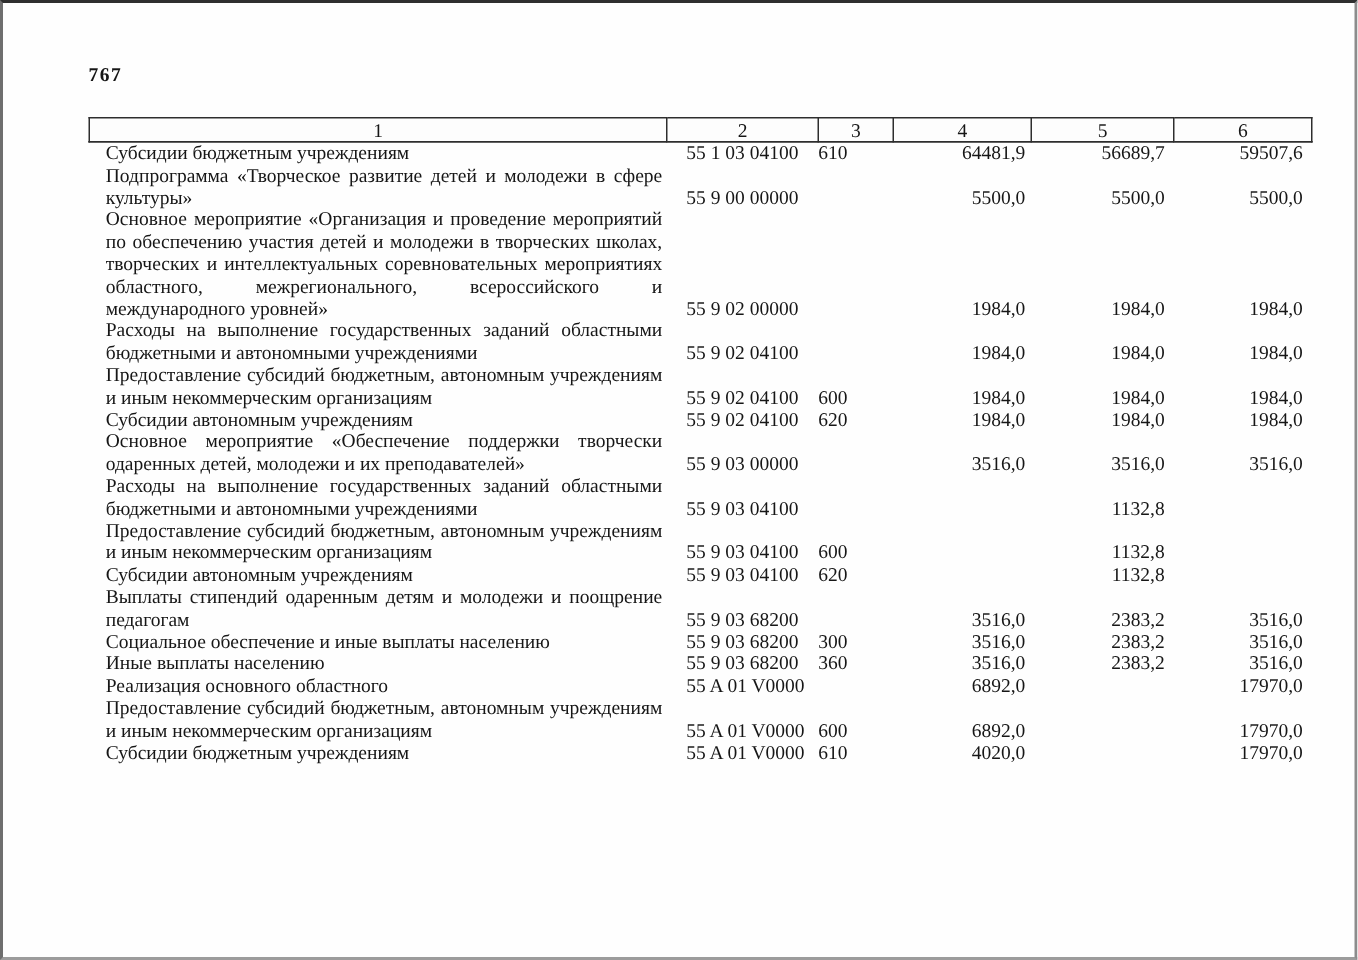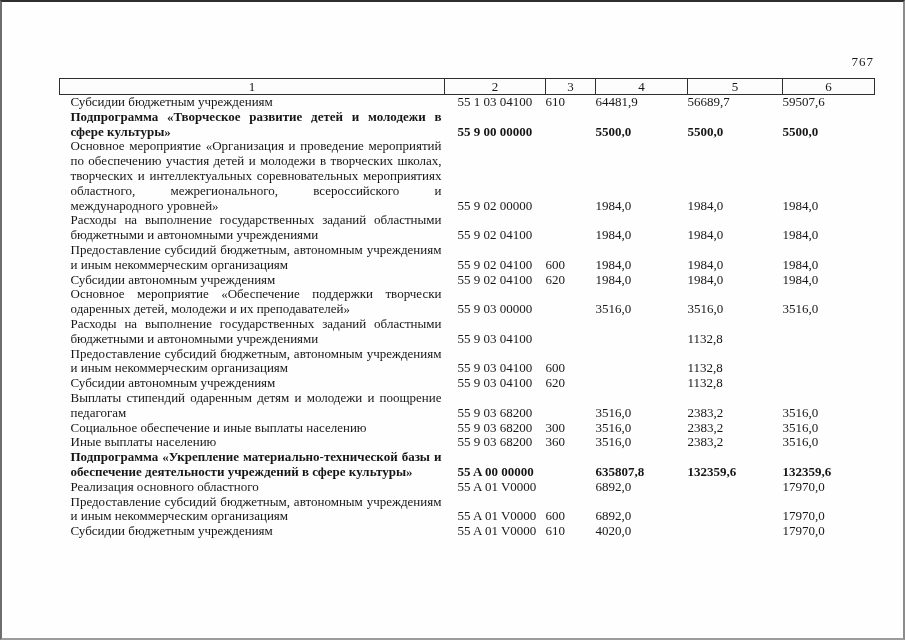--- a/index.html
+++ b/index.html
@@ -15,26 +15,27 @@
     background: #fefefe;
     border-style: solid;
     border-width: 2px;
     border-color: #2f2f2f #8c8c8c #9c9c9c #6e6e6e;
     font-family: "Liberation Serif", "DejaVu Serif", serif;
     color: #161616;
     overflow: hidden;
   }
   .page-number {
     position: absolute;
-    top: 52px;
+    top: 40px;
     left: 57px;
     width: 815px;
-    text-align: right;
+    text-align: left;
     font-size: 13px;
     letter-spacing: 1px;
+    font-weight: bold;
   }
   table.budget {
     position: absolute;
     top: 76px;
     left: 57px;
     width: 815px;
     border-collapse: collapse;
     table-layout: fixed;
     font-size: 13px;
     line-height: 14.8px;
@@ -66,27 +67,27 @@
     margin-top: 28px;
   }
   tbody td.code {
     padding-left: 13px;
     white-space: nowrap;
   }
   tbody td.vr {
     white-space: nowrap;
   }
   tbody td.num {
-    text-align: left;
+    text-align: right;
     white-space: nowrap;
   }
   tbody td.num.a1 { padding-right: 4px; }
   tbody td.num.a2 { padding-right: 6px; }
   tbody td.num.a3 { padding-right: 6px; }
-  tbody tr.bold td { font-weight: bold; }
+  tbody tr.bold td { font-weight: normal; }
 </style>
 </head>
 <body>
 
 <div class="page">
   <div class="page-number">767</div>
 
   <table class="budget">
     <colgroup>
       <col class="c1">
@@ -204,28 +205,20 @@
           <td class="num a3">3516,0</td>
         </tr>
         <tr>
           <td class="name">Иные выплаты населению</td>
           <td class="code">55 9 03 68200</td>
           <td class="vr">360</td>
           <td class="num a1">3516,0</td>
           <td class="num a2">2383,2</td>
           <td class="num a3">3516,0</td>
         </tr>
-        <tr class="bold">
-          <td class="name">Подпрограмма «Укрепление материально-технической базы и обеспечение деятельности учреждений в сфере культуры»</td>
-          <td class="code">55 A 00 00000</td>
-          <td class="vr"></td>
-          <td class="num a1">635807,8</td>
-          <td class="num a2">132359,6</td>
-          <td class="num a3">132359,6</td>
-        </tr>
         <tr>
           <td class="name">Реализация основного областного</td>
           <td class="code">55 A 01 V0000</td>
           <td class="vr"></td>
           <td class="num a1">6892,0</td>
           <td class="num a2"></td>
           <td class="num a3">17970,0</td>
         </tr>
         <tr>
           <td class="name">Предоставление субсидий бюджетным, автономным учреждениям и иным некоммерческим организациям</td>

